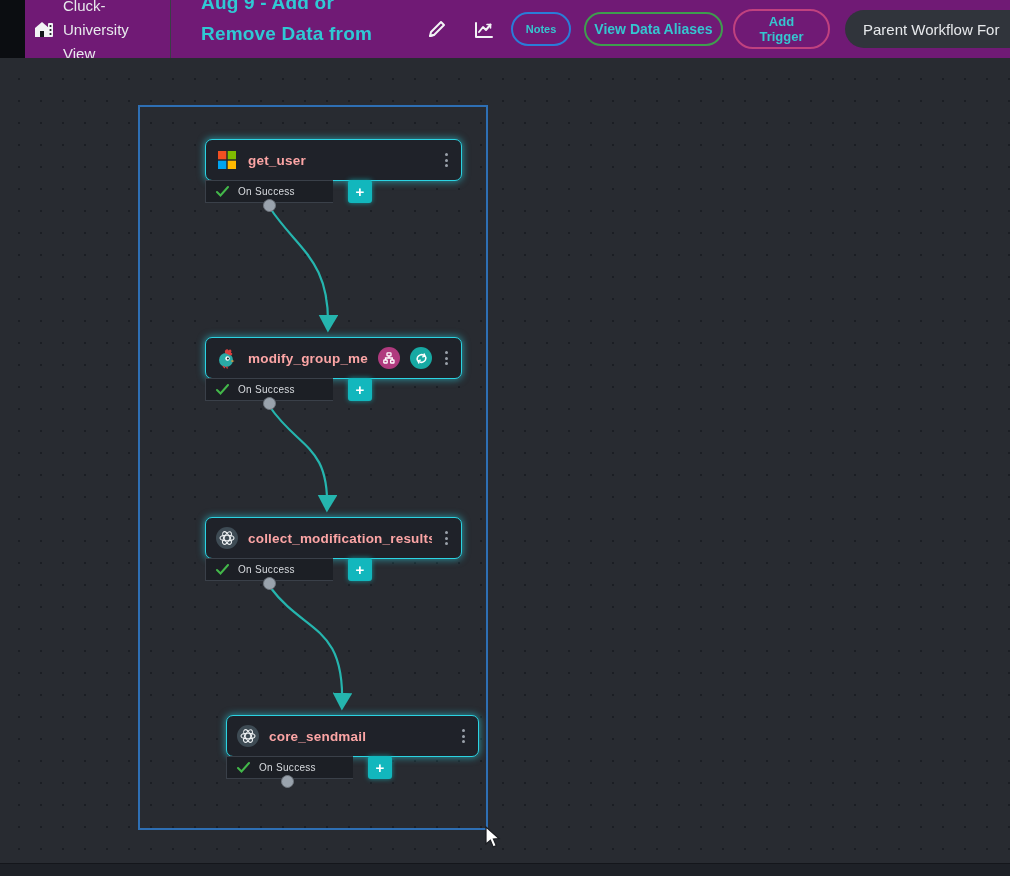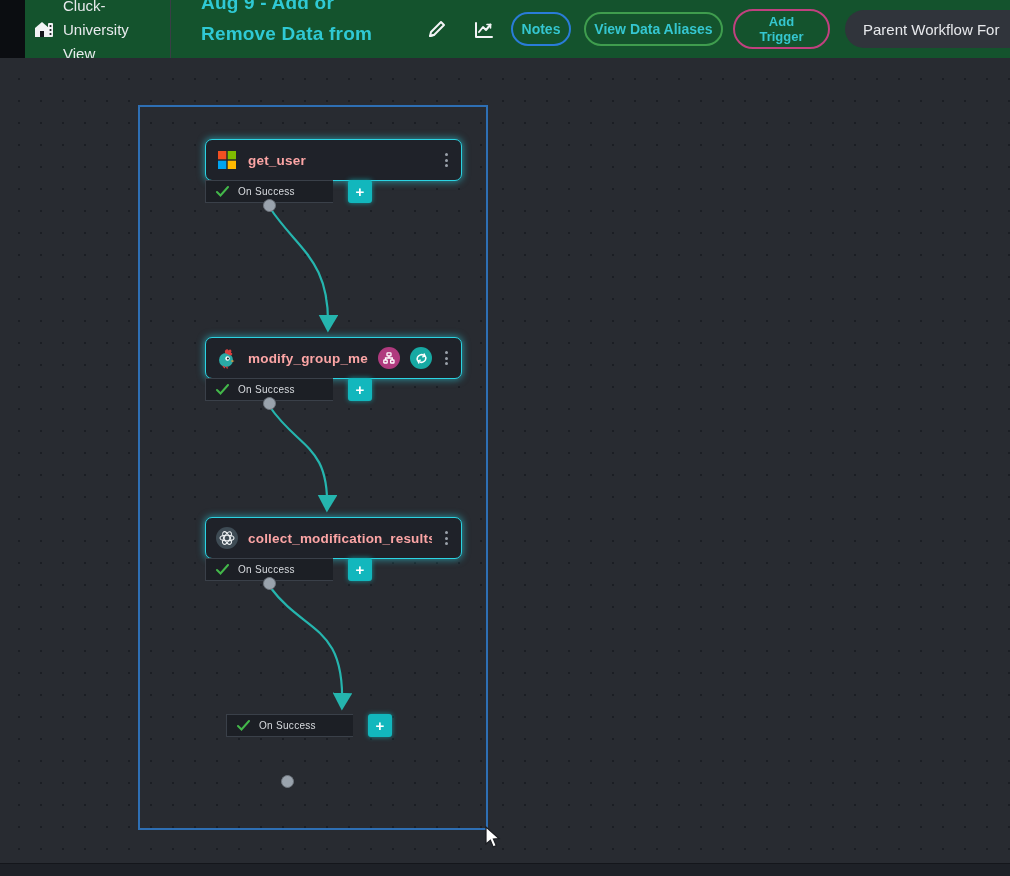--- a/index.html
+++ b/index.html
@@ -1,32 +1,32 @@
 <!DOCTYPE html>
 <html><head>
 <meta charset="utf-8">
 <style>
   * { margin:0; padding:0; box-sizing:border-box; }
   html,body { width:1010px; height:876px; overflow:hidden; background:#282b31;
               font-family:"Liberation Sans", sans-serif; }
 
   
   .topbar { position:absolute; left:0; top:0; width:1010px; height:58px;
-            background:#14532d; overflow:hidden; z-index:30;padding-left:16px; }
+            background:#701a75; overflow:hidden; z-index:30;padding-left:16px; }
   .topbar-leftblock { position:absolute; left:0; top:0; width:25px; height:58px; background:#0b0d11; }
   .org { position:absolute; left:32px; top:17px; width:24px; height:24px; }
   .org-name { position:absolute; left:63px; top:-6px; width:105px; color:#e8eaed;
               font-size:15px; line-height:24px; font-weight:400; }
   .topbar-divider { position:absolute; left:170px; top:0; width:1px; height:58px; background:#3a3e46; }
   .wf-title { position:absolute; left:201px; top:-13px; width:200px; color:#2fc9d4;
               font-size:19px; font-weight:700; line-height:31px; letter-spacing:.2px; }
   .icon-btn { position:absolute; top:16px; width:26px; height:26px; cursor:pointer; }
   .pill { position:absolute; display:flex; align-items:center; justify-content:center;
           border-radius:20px; color:#35c6d0; font-weight:600; background:transparent; cursor:pointer; }
-  .pill-notes { left:511px; top:12px; width:60px; height:34px; border:2px solid #2a7cd8; font-size:14px; }
+  .pill-notes { left:511px; top:12px; width:60px; height:34px; border:2px solid #2a7cd8; font-size:11px; }
   .pill-aliases { left:584px; top:12px; width:139px; height:34px; border:2px solid #3f9d4e; font-size:14px; }
   .pill-trigger { left:733px; top:9px; width:97px; height:40px; border:2px solid #c0417f;
                   font-size:13px; line-height:15px; text-align:center; }
   .pill-parent { left:845px; top:10px; width:190px; height:38px; background:#30343b;
                  color:#e7e9ec; font-size:15px; font-weight:400; justify-content:flex-start;
                  padding-left:18px; border:none; white-space:nowrap; overflow:hidden; }
 
   
   .canvas { position:absolute; left:0; top:58px; width:1010px; height:818px;
             background-color:#282b31;
@@ -236,20 +236,38 @@
           <path d="M1 6 L4.5 9.5 L12 1" fill="none" stroke="#43b84a" stroke-width="2" stroke-linecap="round"></path>
         </svg>
         <span>On Success</span>
       </div>
       <button class="add-btn">+</button>
     </div>
     <span class="conn-dot" style="left:58px; top:60px;"></span>
   </div>
 
   <div class="node" style="left:226px; top:657px; width:253px;">
+    <div class="node-header">
+      <span class="node-icon">
+        <svg width="22" height="22" viewBox="0 0 22 22">
+          <circle cx="11" cy="11" r="11" fill="#3e4b54"></circle>
+          <g fill="none" stroke="#eef1f3" stroke-width="1.1">
+            <ellipse cx="11" cy="11" rx="7" ry="2.8"></ellipse>
+            <ellipse cx="11" cy="11" rx="7" ry="2.8" transform="rotate(60 11 11)"></ellipse>
+            <ellipse cx="11" cy="11" rx="7" ry="2.8" transform="rotate(120 11 11)"></ellipse>
+          </g>
+        </svg>
+      </span>
+      <span class="node-label">core_sendmail</span>
+      <span class="kebab">
+          <i></i>
+          <i></i>
+          <i></i>
+        </span>
+    </div>
     <div class="success-row">
       <div class="success-bar" style="width:127px;">
         <svg width="13" height="11" viewBox="0 0 13 11">
           <path d="M1 6 L4.5 9.5 L12 1" fill="none" stroke="#43b84a" stroke-width="2" stroke-linecap="round"></path>
         </svg>
         <span>On Success</span>
       </div>
       <button class="add-btn">+</button>
     </div>
     <span class="conn-dot" style="left:55px; top:60px;"></span>

